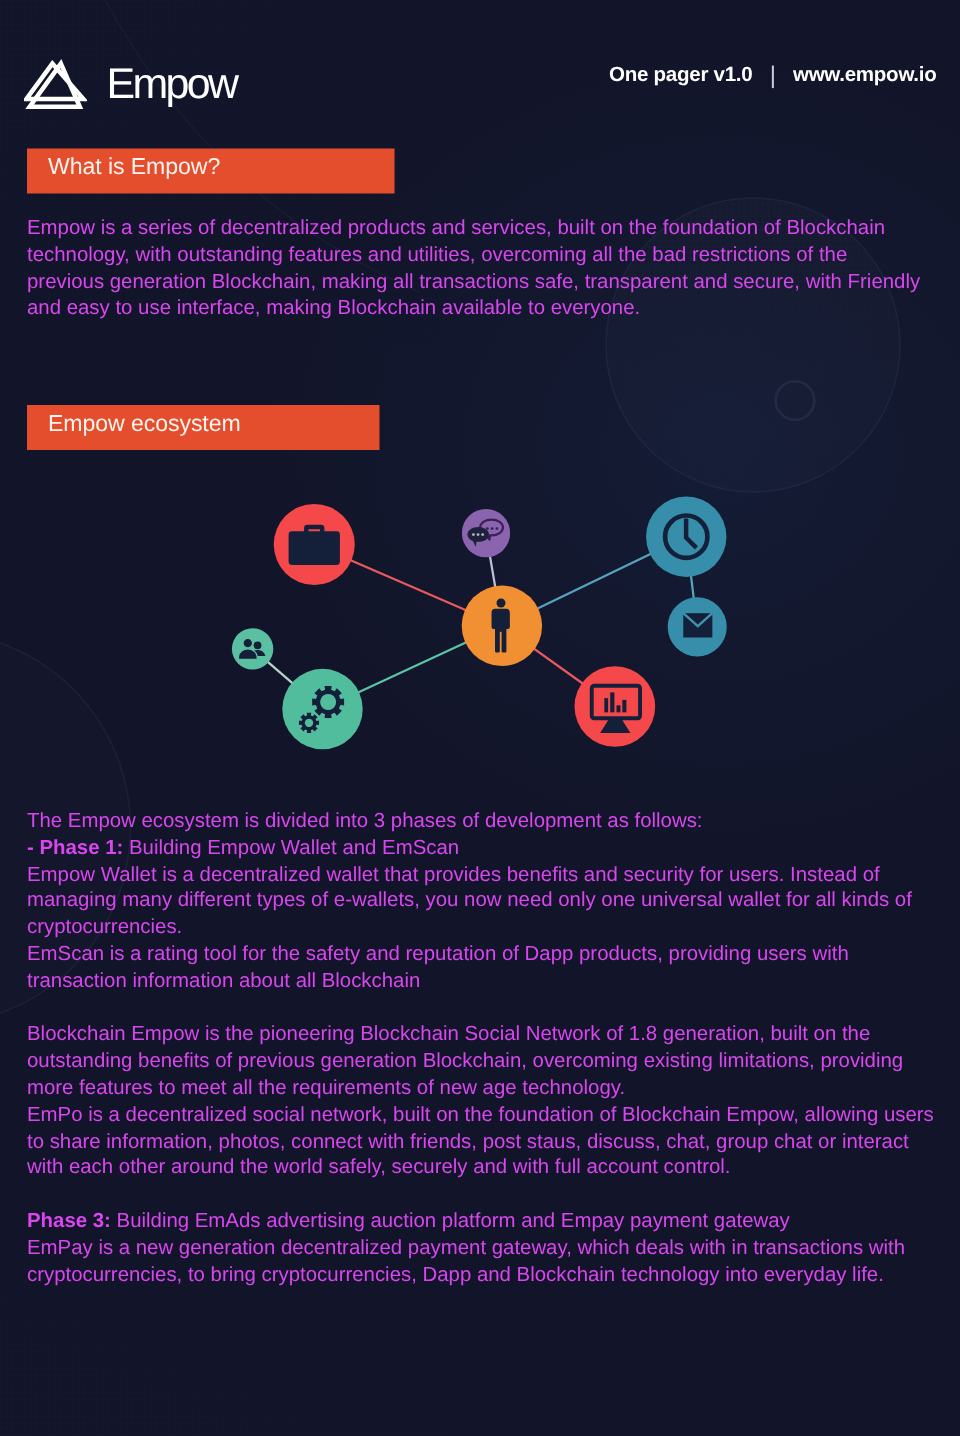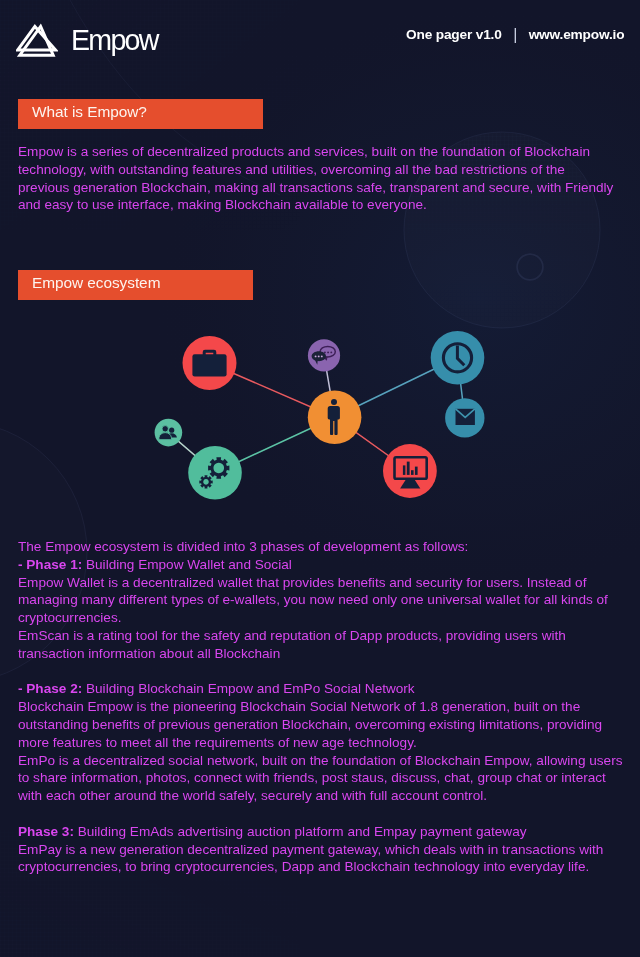--- a/index.html
+++ b/index.html
@@ -4,21 +4,21 @@
 <style>
   html,body{margin:0;padding:0;}
   body{width:640px;height:957px;overflow:hidden;background:#141b31;
        font-family:"Liberation Sans",sans-serif;
        -webkit-font-smoothing:antialiased;}
   .page{position:relative;width:640px;height:957px;overflow:hidden;
         background:#12152a;will-change:transform;}
   .bgsvg{position:absolute;left:0;top:0;width:640px;height:957px;}
 
   
-  .hdr{position:absolute;left:0;top:0;width:640px;height:78px;}
+  .hdr{position:absolute;left:0;top:16px;width:640px;height:78px;}
   .logo{position:absolute;left:16px;top:22.8px;width:42px;height:36px;}
   .brand{position:absolute;left:71px;top:25.5px;font-size:28.6px;color:#ffffff;
          letter-spacing:-1.75px;font-weight:400;line-height:29px;}
   .hdr-right{position:absolute;left:406px;top:27.3px;font-size:13.7px;
              color:#ffffff;font-weight:700;letter-spacing:-0.18px;line-height:14px;}
   .hdr-right .sep{display:inline-block;width:27px;text-align:center;color:#c9cfe2;
              font-weight:400;font-size:16px;line-height:14px;position:relative;top:1px;}
   .hdr-right .url{font-weight:700;}
 
   
@@ -192,28 +192,25 @@
           <rect x="411.0" y="470.2" width="2.6" height="4.7"></rect>
           <rect x="414.9" y="466.6" width="2.7" height="8.3"></rect>
         </g>
       </g>
     </g>
   </svg>
 
   <div class="para" id="phases">
     <div>The Empow ecosystem is divided into 3 phases of development as follows:</div>
     <div>
-      <span class="b">- Phase 1:</span><span> Building Empow Wallet and Social</span>
+      <span class="b">- Phase 1:</span><span> Building Empow Wallet and EmScan</span>
     </div>
     <div>Empow Wallet is a decentralized wallet that provides benefits and security for users. Instead of managing many different types of e-wallets, you now need only one universal wallet for all kinds of cryptocurrencies.</div>
     <div>EmScan is a rating tool for the safety and reputation of Dapp products, providing users with transaction information about all Blockchain</div>
     <div class="gap">&nbsp;</div>
-    <div>
-      <span class="b">- Phase 2:</span><span> Building Blockchain Empow and EmPo Social Network</span>
-    </div>
     <div>Blockchain Empow is the pioneering Blockchain Social Network of 1.8 generation, built on the outstanding benefits of previous generation Blockchain, overcoming existing limitations, providing more features to meet all the requirements of new age technology.</div>
     <div>EmPo is a decentralized social network, built on the foundation of Blockchain Empow, allowing users to share information, photos, connect with friends, post staus, discuss, chat, group chat or interact with each other around the world safely, securely and with full account control.</div>
     <div class="gap">&nbsp;</div>
     <div>
       <span class="b">Phase 3:</span><span> Building EmAds advertising auction platform and Empay payment gateway</span>
     </div>
     <div>EmPay is a new generation decentralized payment gateway, which deals with in transactions with cryptocurrencies, to bring cryptocurrencies, Dapp and Blockchain technology into everyday life.</div>
   </div>
 </div>
 

